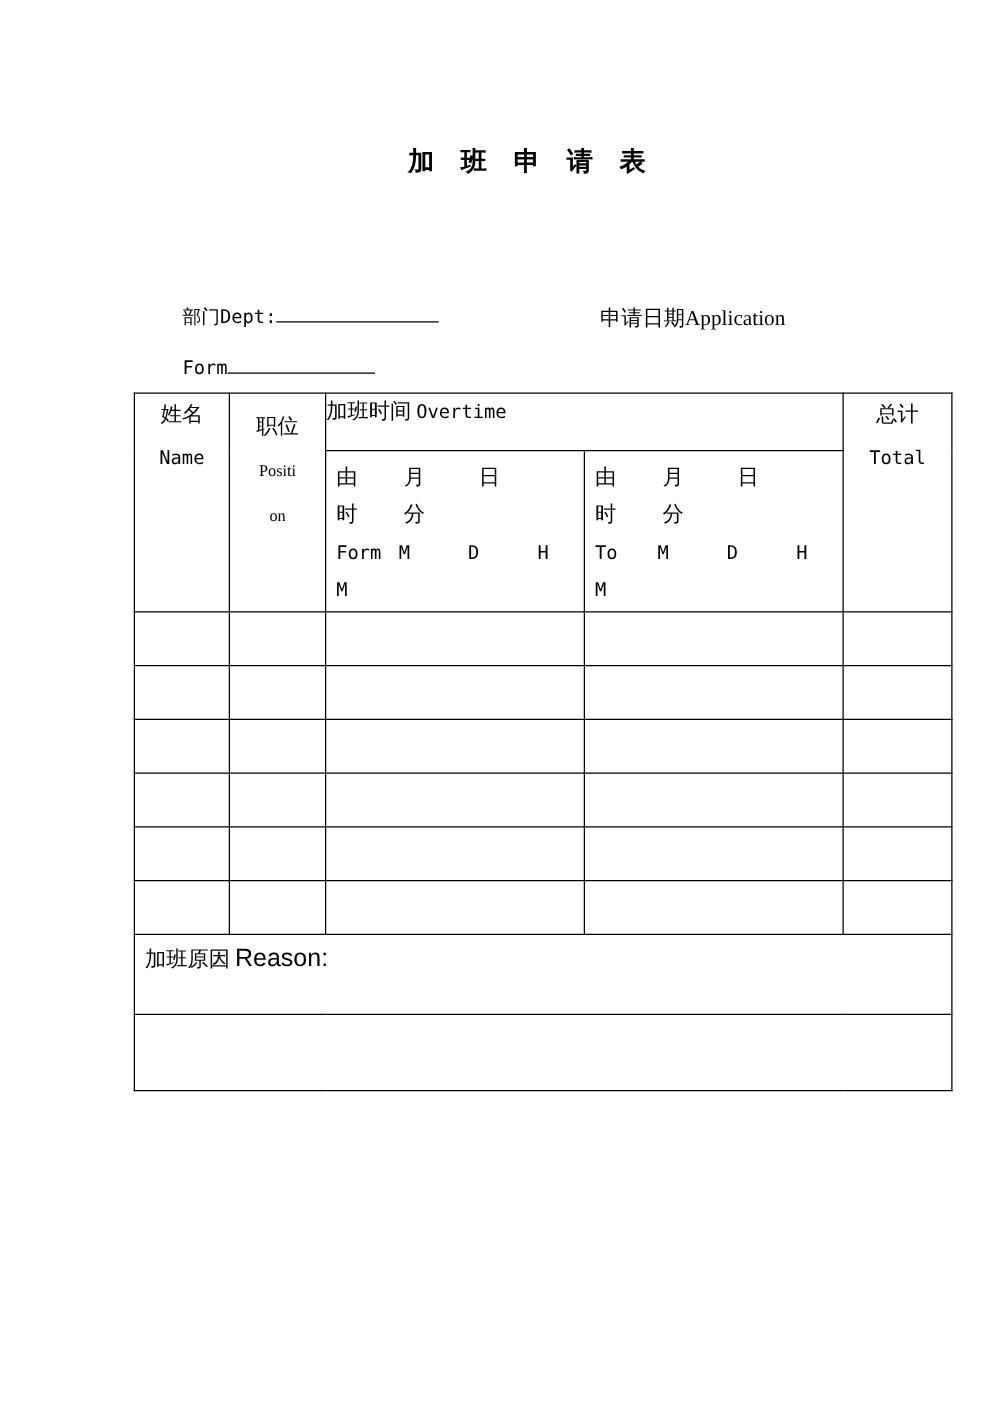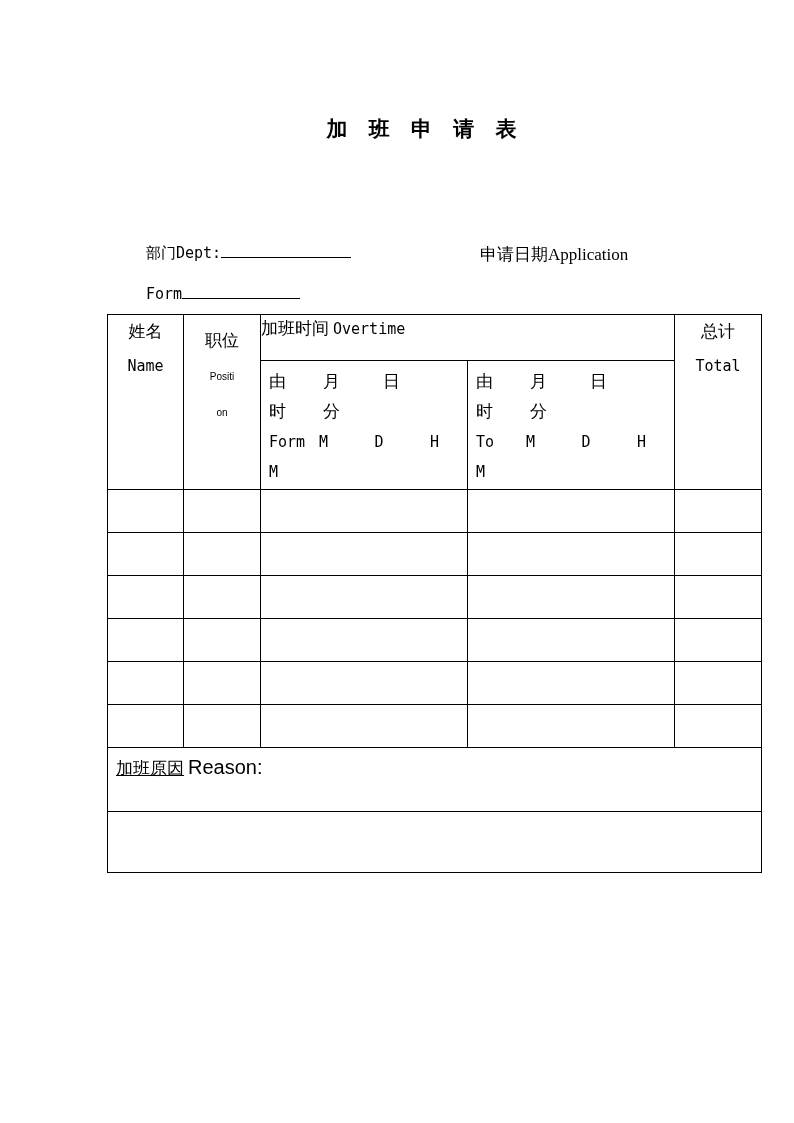--- a/index.html
+++ b/index.html
@@ -123,22 +123,22 @@
   }
 
   .pos-cell {
     text-align: center;
     vertical-align: top;
     padding-top: 8px !important;
     line-height: 36px;
   }
   .pos-cell .cn { font-size: 17px; display: block; }
   .pos-cell .en {
-    font-family: Liberation Sans, sans-serif;
-    font-size: 10px; display: block;
+    font-family: Liberation Serif, serif;
+    font-size: 13px; display: block;
     word-break: break-all;
   }
 
   .time-cell {
     padding: 6px 0 0 8px !important;
     vertical-align: top;
   }
   .time-row {
     display: flex;
     line-height: 30px;
@@ -155,21 +155,21 @@
   }
 
   .data-row td { height: 42px; }
 
   .reason-cell {
     height: 55px;
     padding: 8px 0 0 8px !important;
     vertical-align: top;
     white-space: nowrap;
   }
-  .reason-cell .cn { font-size: 17px; text-decoration: underline; }
+  .reason-cell .cn { font-size: 17px; }
   .reason-cell .en {
     font-family: Liberation Sans, sans-serif;
     font-size: 20px;
   }
   .note-cell { height: 60px; }
 
   
   .approved {
     position: absolute;
     left: 118px; top: 936px;

